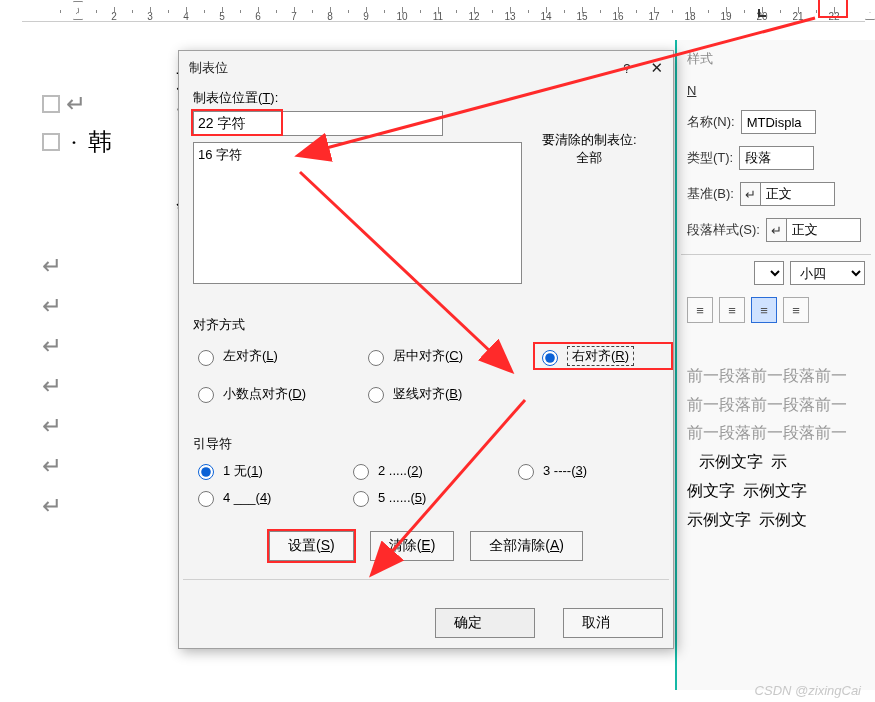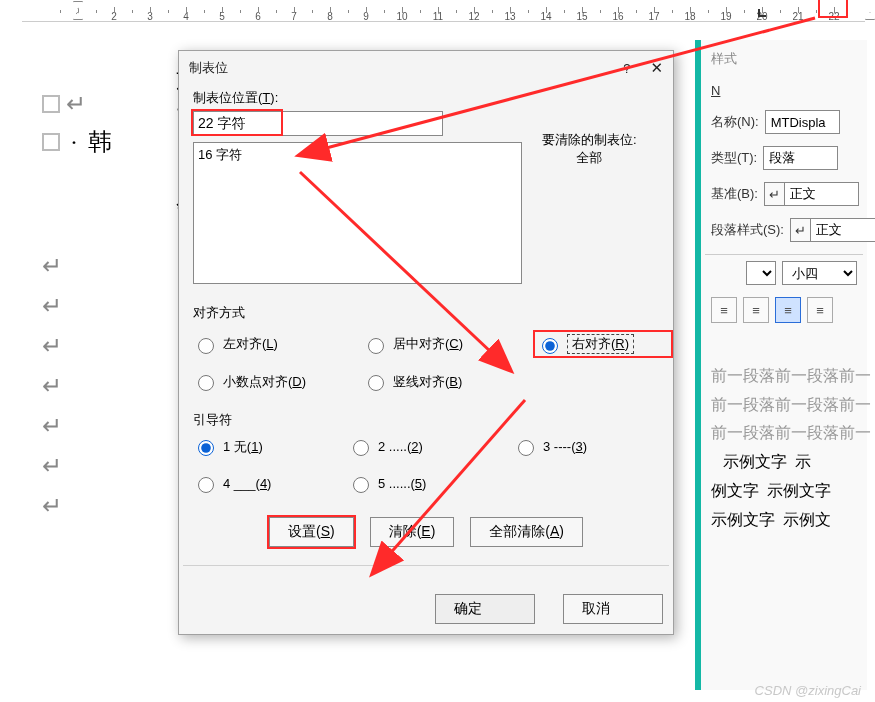--- a/index.html
+++ b/index.html
@@ -77,25 +77,25 @@
   }
   .para-mark { color: #888; font-family: "Segoe UI"; }
   .checkbox {
     width: 18px; height: 18px;
     border: 2px solid #bbb;
     display: inline-block;
   }
   
   .side-panel {
     position: absolute;
-    right: 8px; top: 40px;
-    width: 172px;
+    right: 0; top: 40px;
+    width: 200px;
     height: 650px;
     background: #f9f9f9;
-    border-left: 6px solid #14b8a6;
+    border-left: 2px solid #14b8a6;
     padding: 10px;
     font-size: 13px;
     color: #333;
   }
   .side-panel .field { margin-bottom: 12px; display:flex; align-items:center; gap:6px; }
   .side-panel .field-label { white-space:nowrap; }
   .side-panel input.text, .side-panel .combo {
     border: 1px solid #888;
     background: #fff;
     padding: 3px 5px;
@@ -156,38 +156,38 @@
     background:#fff;
     border:1px solid #888;
     margin-top:6px;
     overflow-y:scroll;
     overflow-x:hidden;
     padding:2px 4px;
   }
   .listbox .item { padding:1px 0;}
   .middle-row { display:flex; gap:20px;}
   .clear-info { text-align:center; margin-top:20px; font-size:13px;}
-  .section-head { margin-top:20px; margin-bottom:8px;}
+  .section-head { margin-top:32px; margin-bottom:8px;}
   .radio-grid {
     display:grid;
     grid-template-columns: 170px 170px 140px;
     row-gap:14px;
   }
   .radio-row { display:flex; align-items:center; gap:6px;}
   .radio-row input[type=radio]{ width:16px; height:16px; accent-color:#0b62d6;}
   .radio-row.hl {
     border:2px solid #ff2a2a;
     padding:2px 6px 2px 2px;
     width:140px;
   }
   .radio-row .inner-focus { border:1px dashed #444; padding:0 4px;}
   .leader-grid {
     display:grid;
     grid-template-columns: 155px 165px 150px;
-    row-gap:18px;
+    row-gap:8px;
     margin-top:6px;
   }
   .btnrow { display:flex; gap:16px; margin-top:24px; justify-content:center;}
   .btn {
     border:1px solid #888;
     background:#f7f7f7;
     padding: 5px 18px;
     font-size:14px;
     cursor:pointer;
   }

